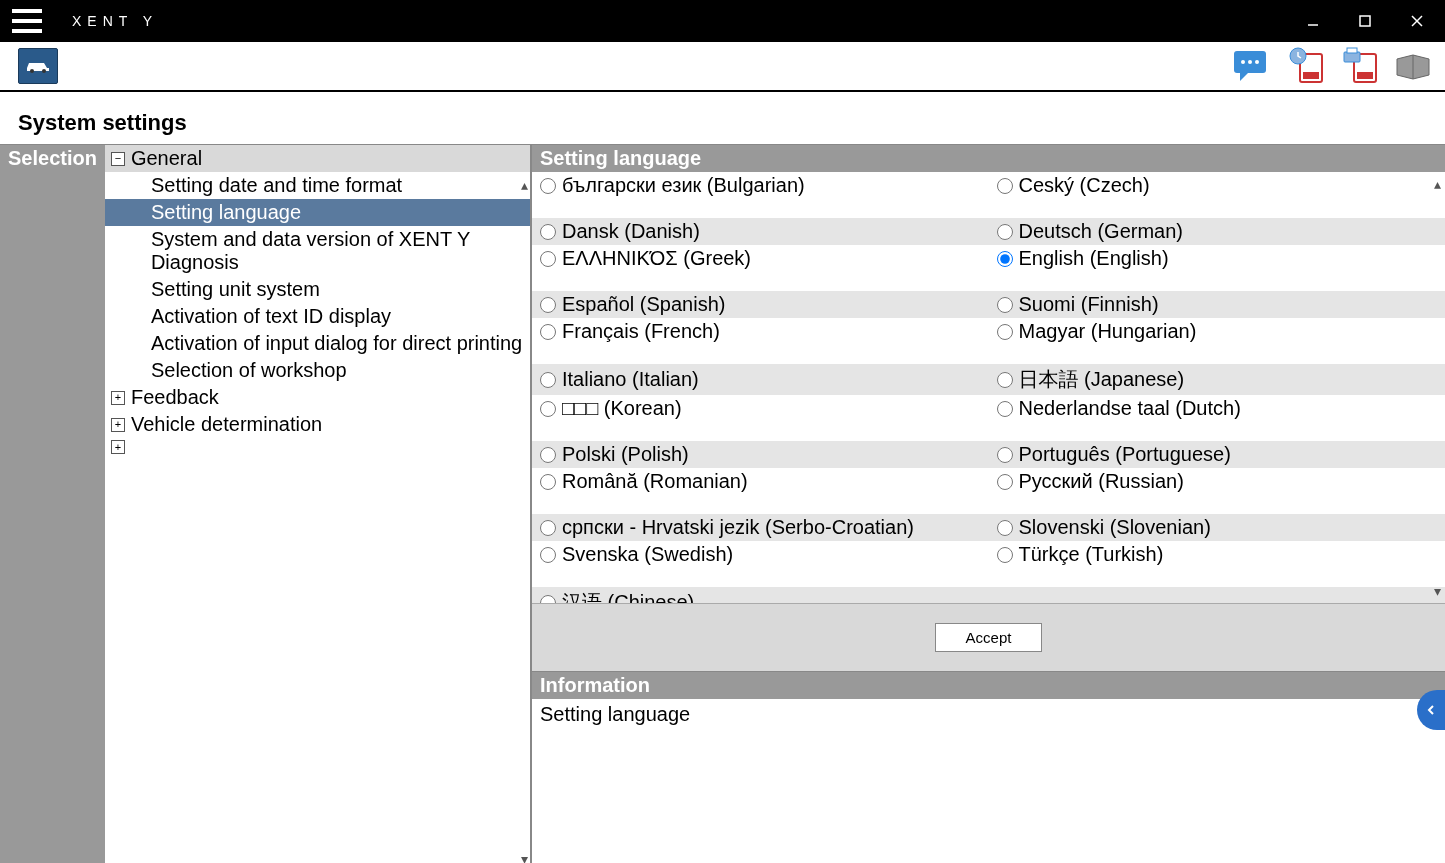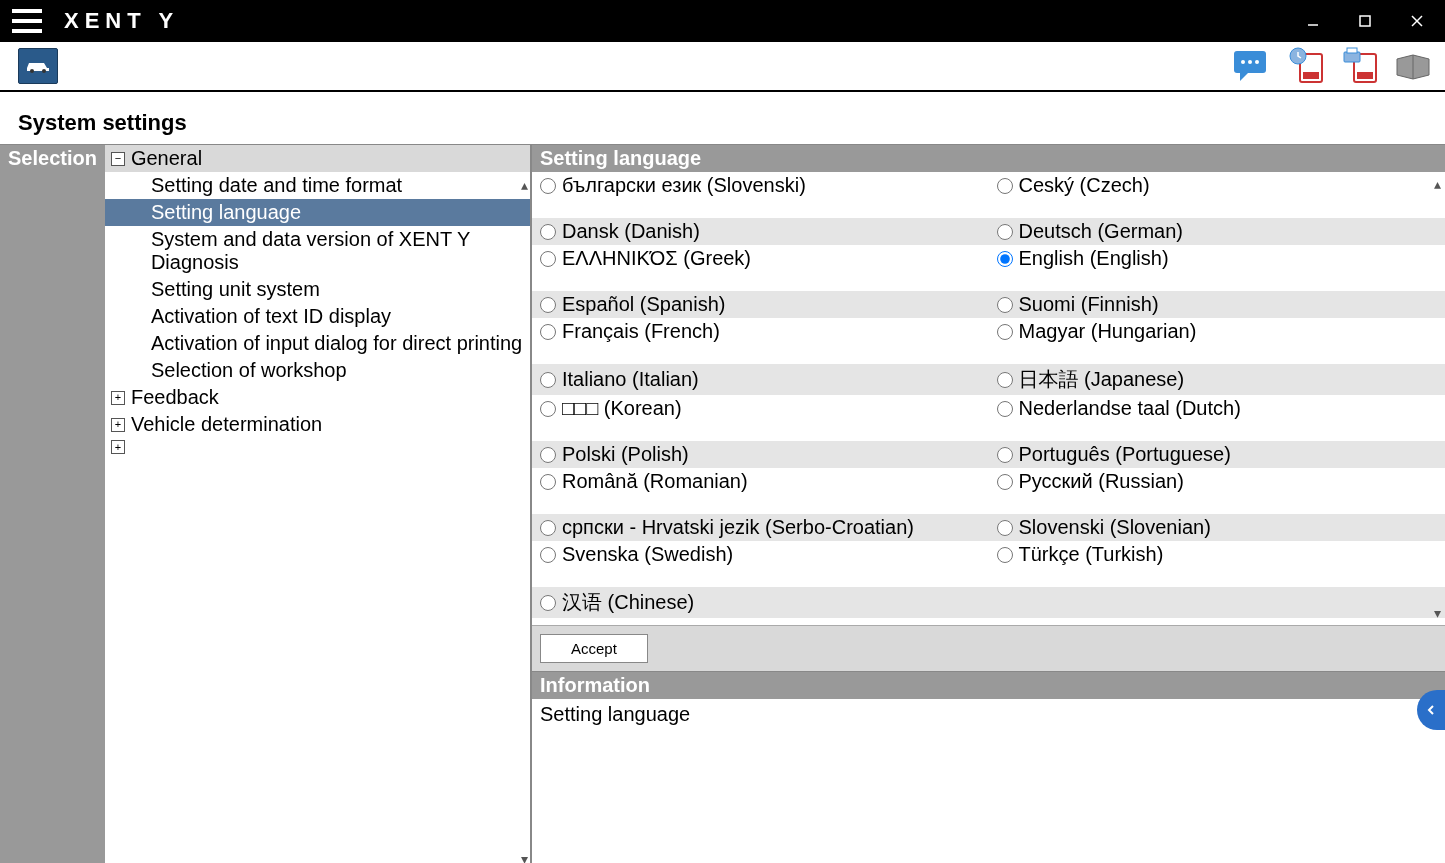--- a/index.html
+++ b/index.html
@@ -2,21 +2,21 @@
 <html><head>
 <meta charset="utf-8">
 <style>
   * { box-sizing: border-box; margin: 0; padding: 0; }
   body { font-family: Arial, Helvetica, sans-serif; font-size: 18px; background: #fff; width: 1445px; height: 863px; overflow: hidden; position: relative; }
   
   .titlebar { background: #000; color: #fff; height: 42px; display: flex; align-items: center; justify-content: space-between; padding: 0 8px 0 0; }
   .titlebar-left { display: flex; align-items: center; gap: 12px; }
   .hamburger { width: 30px; height: 24px; display: flex; flex-direction: column; justify-content: space-between; margin-left: 12px; cursor: pointer; }
   .hamburger span { display: block; height: 4px; background: #fff; width: 100%; }
-  .logo { font-size: 22px; font-weight: bold; letter-spacing: 6px; margin-left: 10px; }
+  .logo { font-size: 14px; font-weight: normal; letter-spacing: 6px; margin-left: 18px; }
   .window-controls { display: flex; gap: 12px; align-items: center; color: #fff; }
   .wc-btn { width: 40px; height: 40px; display: flex; align-items: center; justify-content: center; cursor: pointer; }
   .wc-btn svg { stroke: #fff; stroke-width: 1.5; fill: none; }
   
   .toolbar { background: #fff; height: 50px; display: flex; align-items: center; justify-content: space-between; border-bottom: 2px solid #000; padding: 0 10px 0 18px; }
   .vehicle-btn { width: 40px; height: 36px; background: #2a5a8a; border: 1px solid #1a3a5a; display: flex; align-items: center; justify-content: center; cursor: pointer; border-radius:2px;}
   .vehicle-btn svg { fill: #fff; }
   .toolbar-right { display: flex; gap: 12px; align-items: center; }
   .tb-icon { width: 42px; height: 42px; display: flex; align-items: center; justify-content: center; cursor: pointer; }
   
@@ -39,21 +39,21 @@
   .right-panel { flex: 1; display: flex; flex-direction: column; }
   .lang-area { flex: 1; display: flex; flex-direction: column; overflow:hidden;}
   .lang-list { flex:1; overflow-y:auto; position:relative;}
   .lang-grid { display: grid; grid-template-columns: 1fr 1fr; }
   .lang-cell { padding: 2px 8px; display: flex; align-items: center; gap: 6px; font-size: 20px; cursor:pointer;}
   .lang-cell.shaded { background: #e5e5e5; margin-top: 19px; }
   .lang-cell input[type="radio"] { width: 16px; height: 16px; margin:0;}
   .lang-scroll-up { position:absolute; right:4px; top:4px; cursor:pointer; color:#555; font-size:14px;}
   .lang-scroll-down { position:absolute; right:4px; bottom:4px; cursor:pointer; color:#555; font-size:14px;}
   
-  .accept-row { background: #d9d9d9; display: flex; justify-content: flex-start; padding: 8px; border-top:1px solid #aaa;}
+  .accept-row { background: #d9d9d9; display: flex; justify-content: center; padding: 19px; border-top:1px solid #aaa;}
   .accept-btn { background: #fff; border: 1px solid #888; padding: 5px 30px; cursor: pointer; font-size: 15px; }
   
   .info-area { border-top: 1px solid #888; }
   .info-text { padding: 4px 8px; font-size: 20px; min-height: 170px;}
   
   .side-tab { position: absolute; right: 0; top: 690px; width: 28px; height: 40px; background: #2a6fc9; border-radius: 20px 0 0 20px; display: flex; align-items: center; justify-content: center; color: #fff; cursor: pointer; }
 </style>
 </head>
 <body>
 
@@ -175,21 +175,21 @@
     <div class="left-scroll-up">▴</div>
     <div class="left-scroll-down">▾</div>
   </div>
   <div class="right-panel">
     <div class="lang-area">
       <div class="panel-header">Setting language</div>
       <div class="lang-list">
         <div class="lang-grid" id="lang-grid">
             <label class="lang-cell">
               <input type="radio" name="lang" style="">
-              <span>български език (Slovenski)</span>
+              <span>български език (Bulgarian)</span>
             </label>
             <label class="lang-cell">
               <input type="radio" name="lang" style="">
               <span>Ceský (Czech)</span>
             </label>
             <label class="lang-cell shaded">
               <input type="radio" name="lang" style="">
               <span>Dansk (Danish)</span>
             </label>
             <label class="lang-cell shaded">

